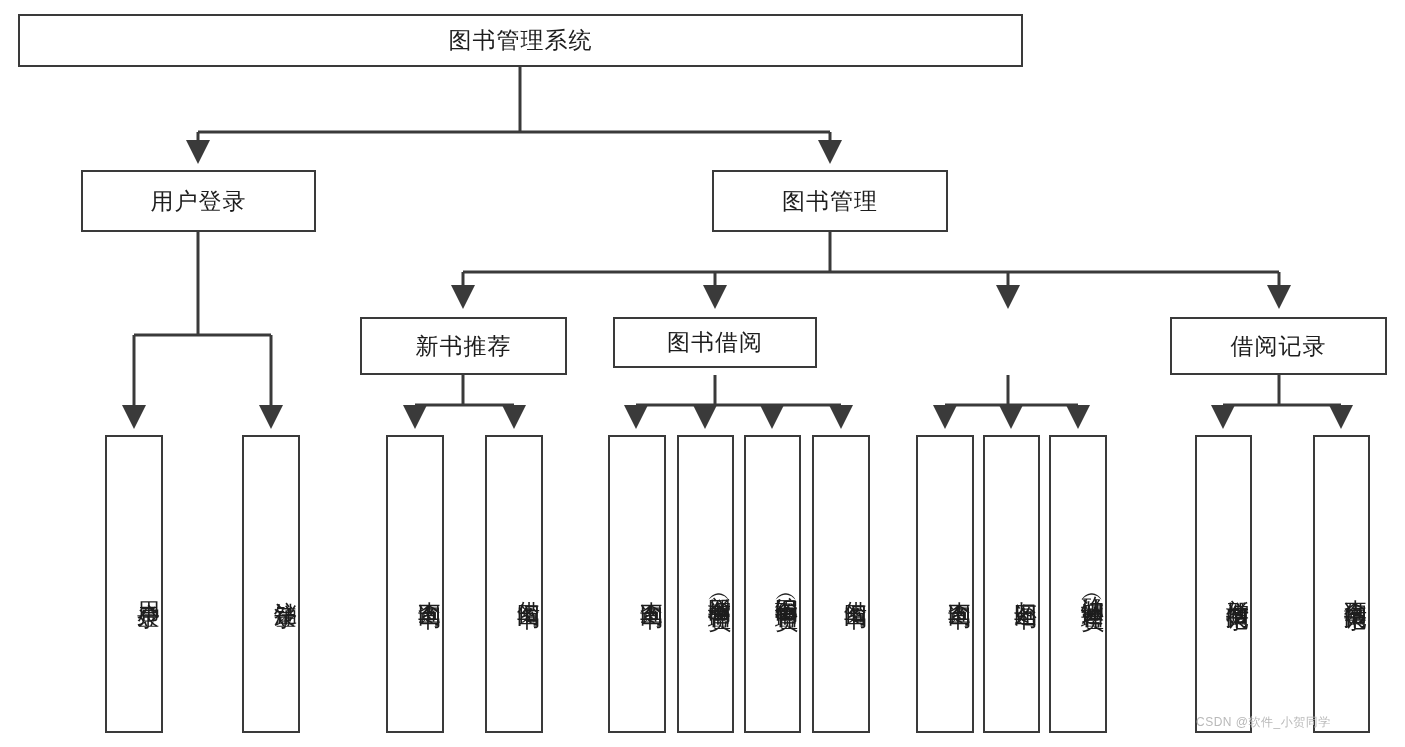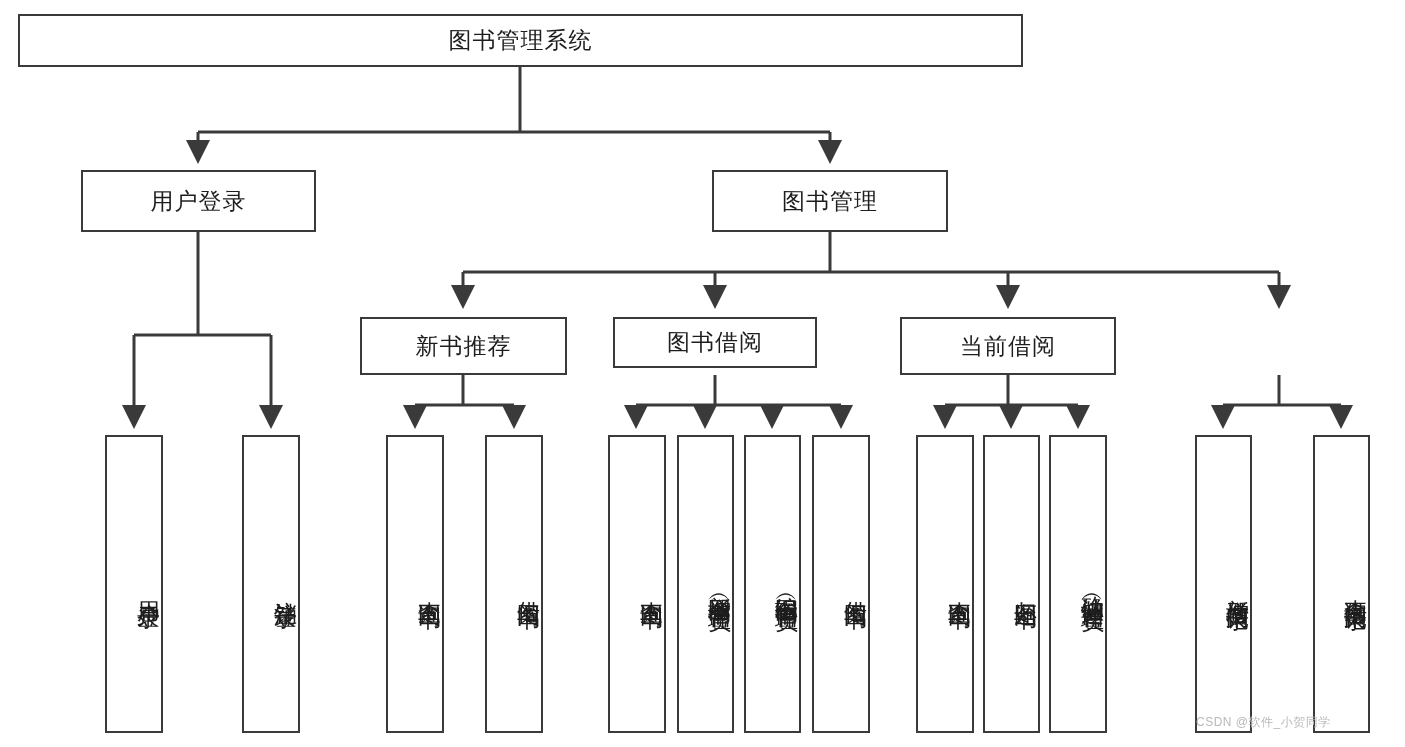--- a/index.html
+++ b/index.html
@@ -128,22 +128,22 @@
   <div class="node horiz" style="left:712px; top:170px; width:236px; height:62px;">
     <span>图书管理</span>
   </div>
 
   <div class="node horiz" style="left:360px; top:317px; width:207px; height:58px;">
     <span>新书推荐</span>
   </div>
   <div class="node horiz" style="left:613px; top:317px; width:204px; height:51px;">
     <span>图书借阅</span>
   </div>
-  <div class="node horiz" style="left:900px; top:317px; width:216px; height:58px;">
-    <span>当前借阅</span>
+  <div class="node horiz" style="left:1170px; top:317px; width:217px; height:58px;">
+    <span>借阅记录</span>
   </div>
 
   <div class="node vert" style="left:105px; top:435px; width:58px; height:298px;">
     <span class="vtext">用户登录</span>
   </div>
   <div class="node vert" style="left:242px; top:435px; width:58px; height:298px;">
     <span class="vtext">注销登录</span>
   </div>
 
   <div class="node vert" style="left:386px; top:435px; width:58px; height:298px;">

